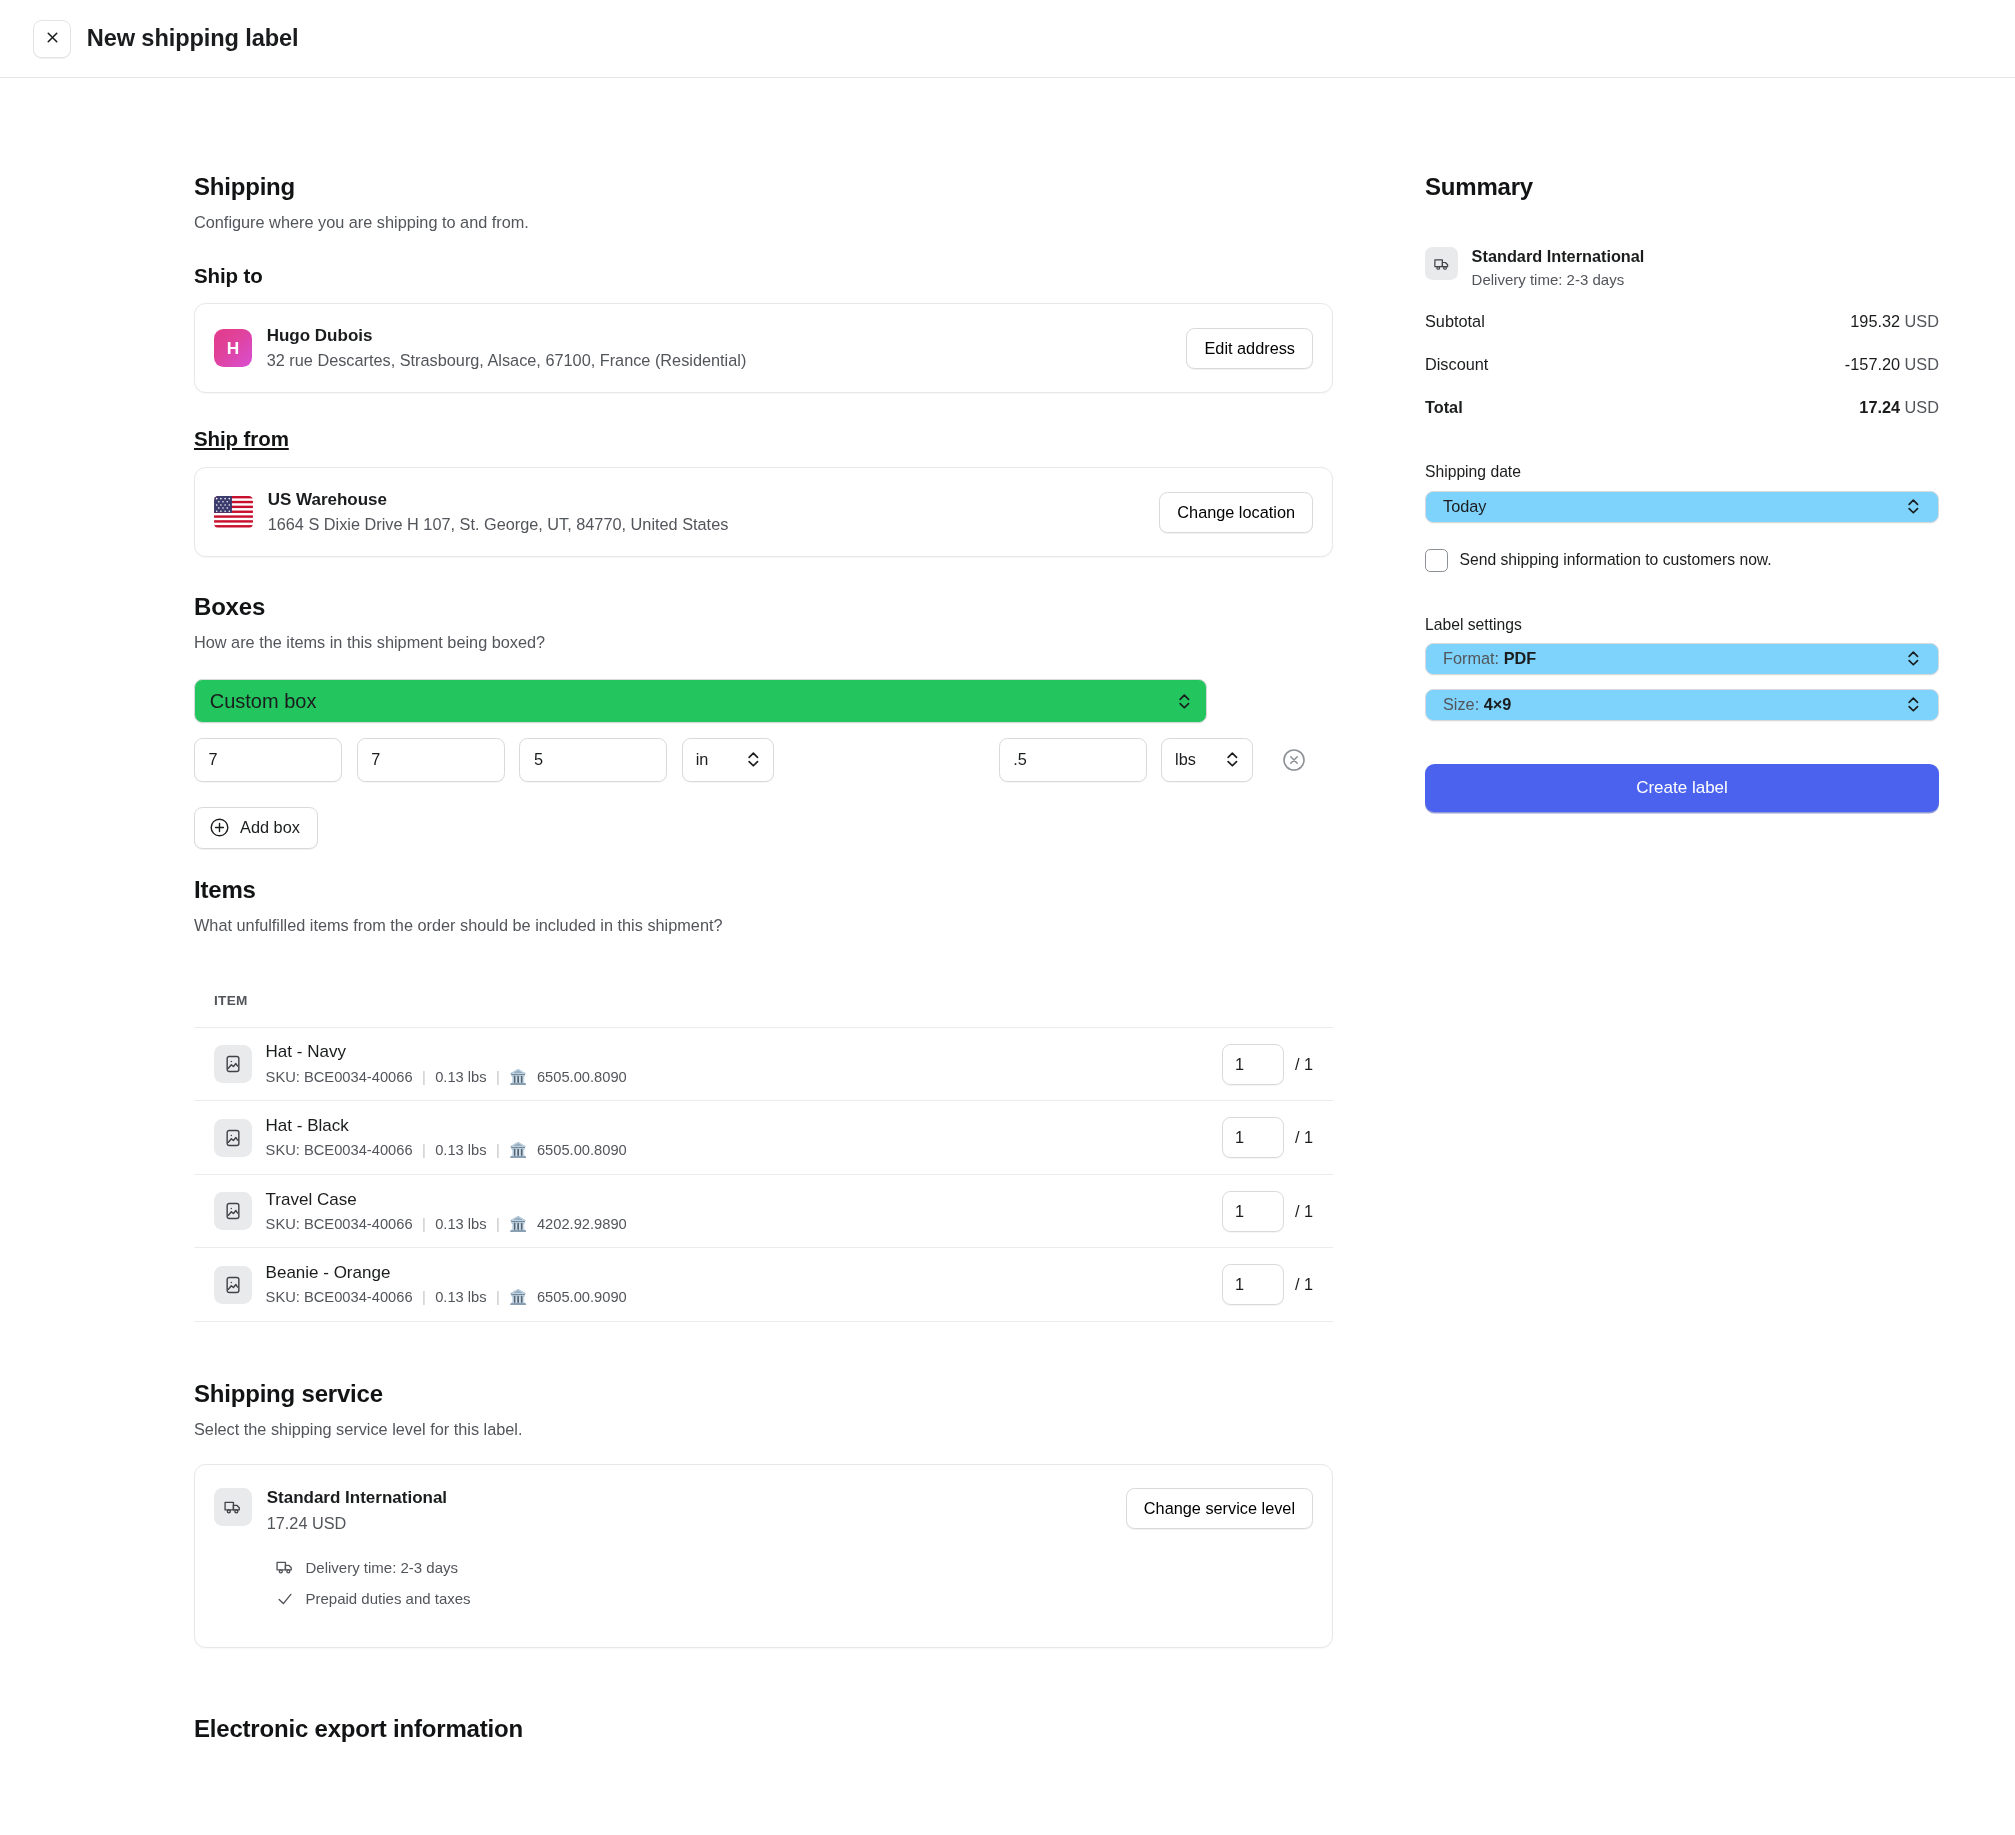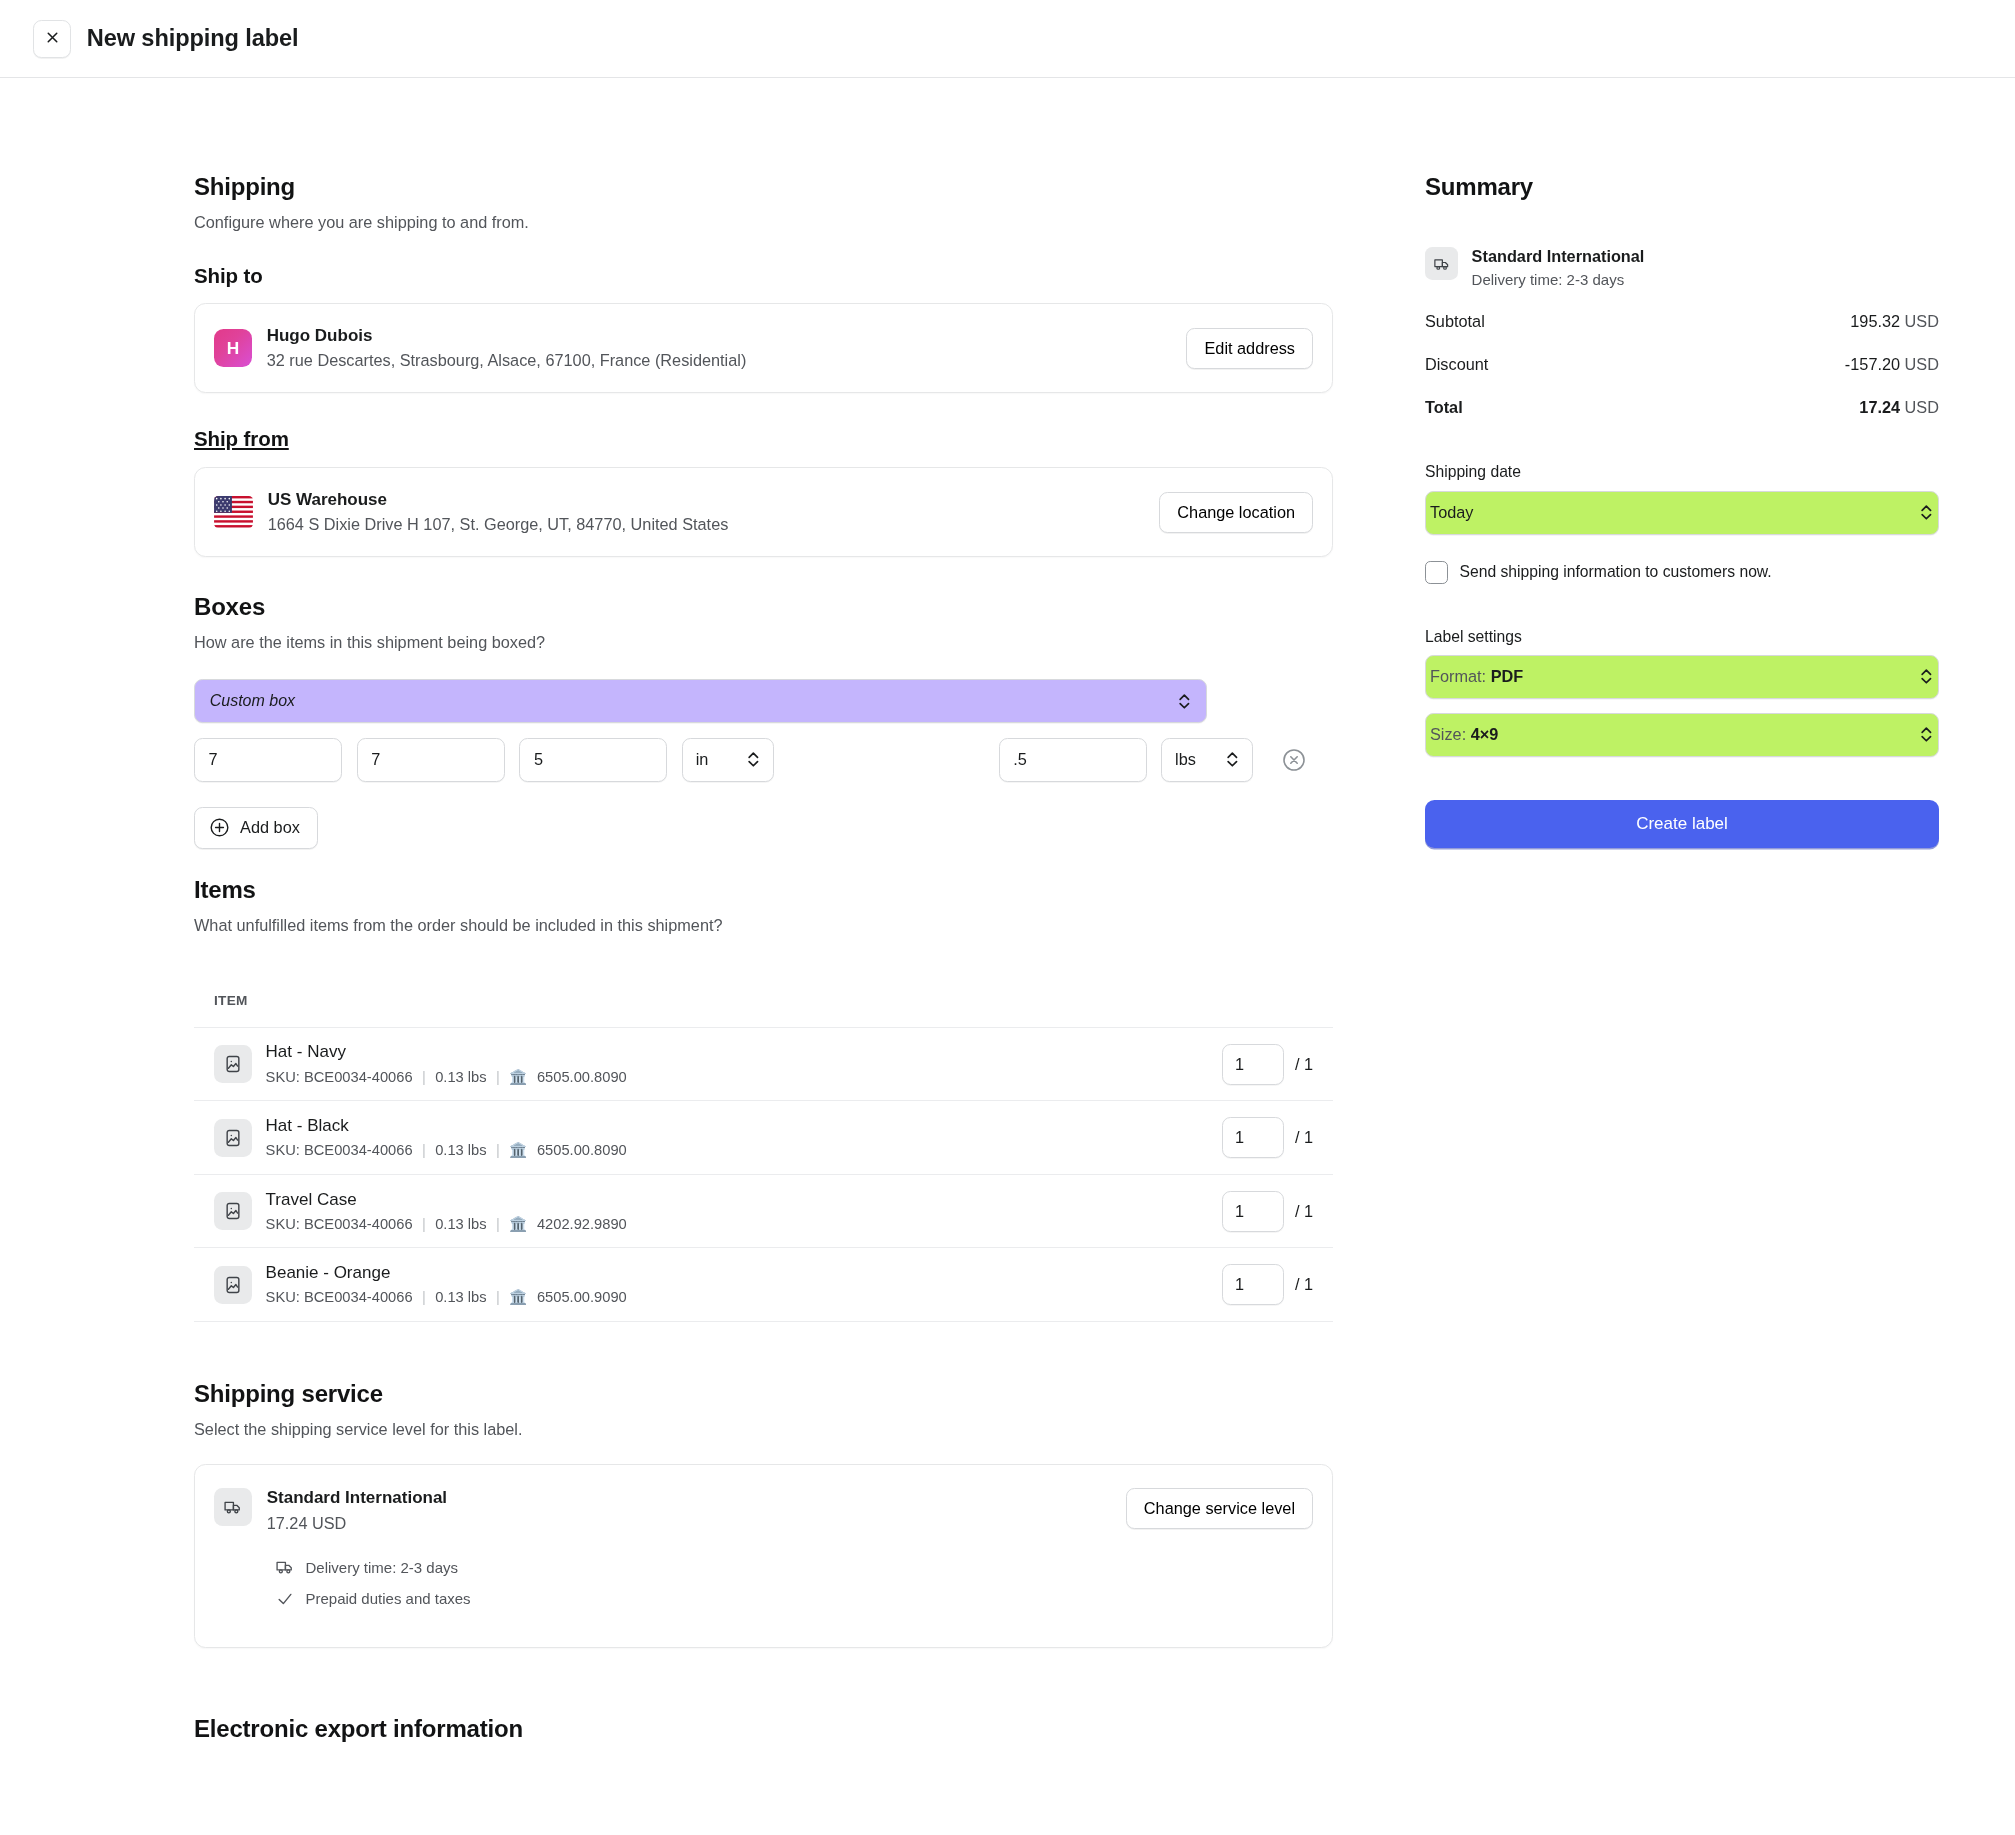--- a/index.html
+++ b/index.html
@@ -131,29 +131,28 @@
     cursor: pointer;
     white-space: nowrap;
   }
 
   
   .select-wide {
     width: 1013px;
     height: 44px;
     border: 1px solid #d7d9dc;
     border-radius: 8.4px;
-    background: #c4b5fd;
+    background: #22c55e;
     box-shadow: 0 1px 0 rgba(0,0,0,0.04);
     display: flex; align-items: center;
     justify-content: space-between;
     padding: 0 14.7px;
-    font-size: 16px;
-    color: #1a1c1d;
-    cursor: pointer;
-    font-style: italic;
+    font-size: 20px;
+    color: #1a1c1d;
+    cursor: pointer;
   }
   .dims-row {
     display: flex;
     align-items: center;
     margin-top: 14.7px;
     gap: 14.7px;
   }
   .txtfield {
     height: 44px;
     border: 1px solid #d7d9dc;
@@ -303,27 +302,27 @@
   .sum-val .cur { color: #52555a; font-weight: 400; }
   .sum-line.total .sum-val .amt { font-weight: 700; }
 
   .field-label {
     font-size: 15.7px;
     color: #1a1c1d;
     margin-bottom: 9.4px;
   }
   .side-select {
     width: 100%;
-    height: 44px;
+    height: 32px;
     border: 1px solid #d7d9dc;
     border-radius: 8.4px;
-    background: #bef264;
+    background: #7dd3fc;
     box-shadow: 0 1px 0 rgba(0,0,0,0.04);
     display: flex; align-items: center; justify-content: space-between;
-    padding: 0 4px;
+    padding: 0 17px;
     font-size: 16.3px;
     color: #1a1c1d;
     cursor: pointer;
   }
   .side-select .lbl { color: #52555a; }
   .side-select .val { color: #1a1c1d; font-weight: 700; }
   .checkbox-row {
     display: flex; align-items: center; gap: 11.5px;
     margin-top: 26px;
   }

